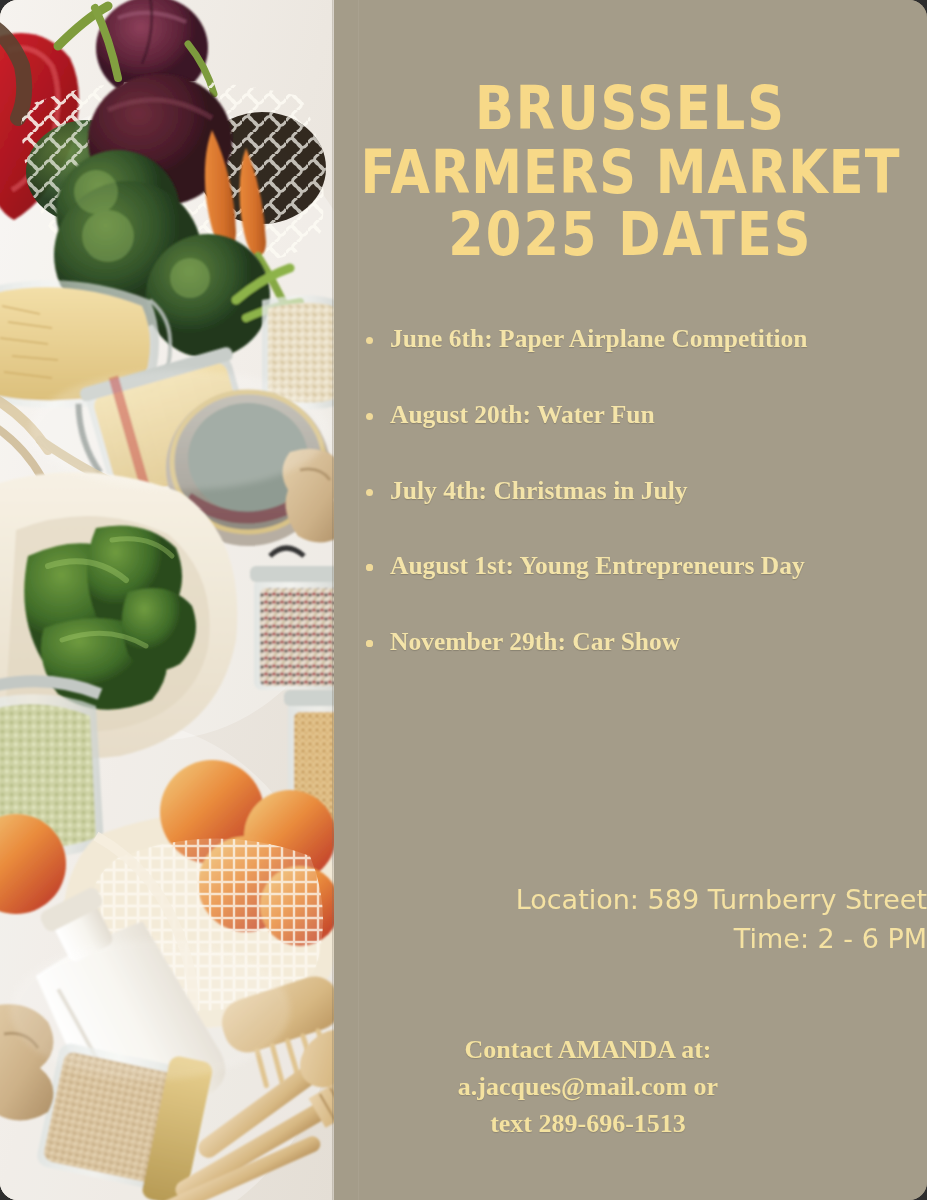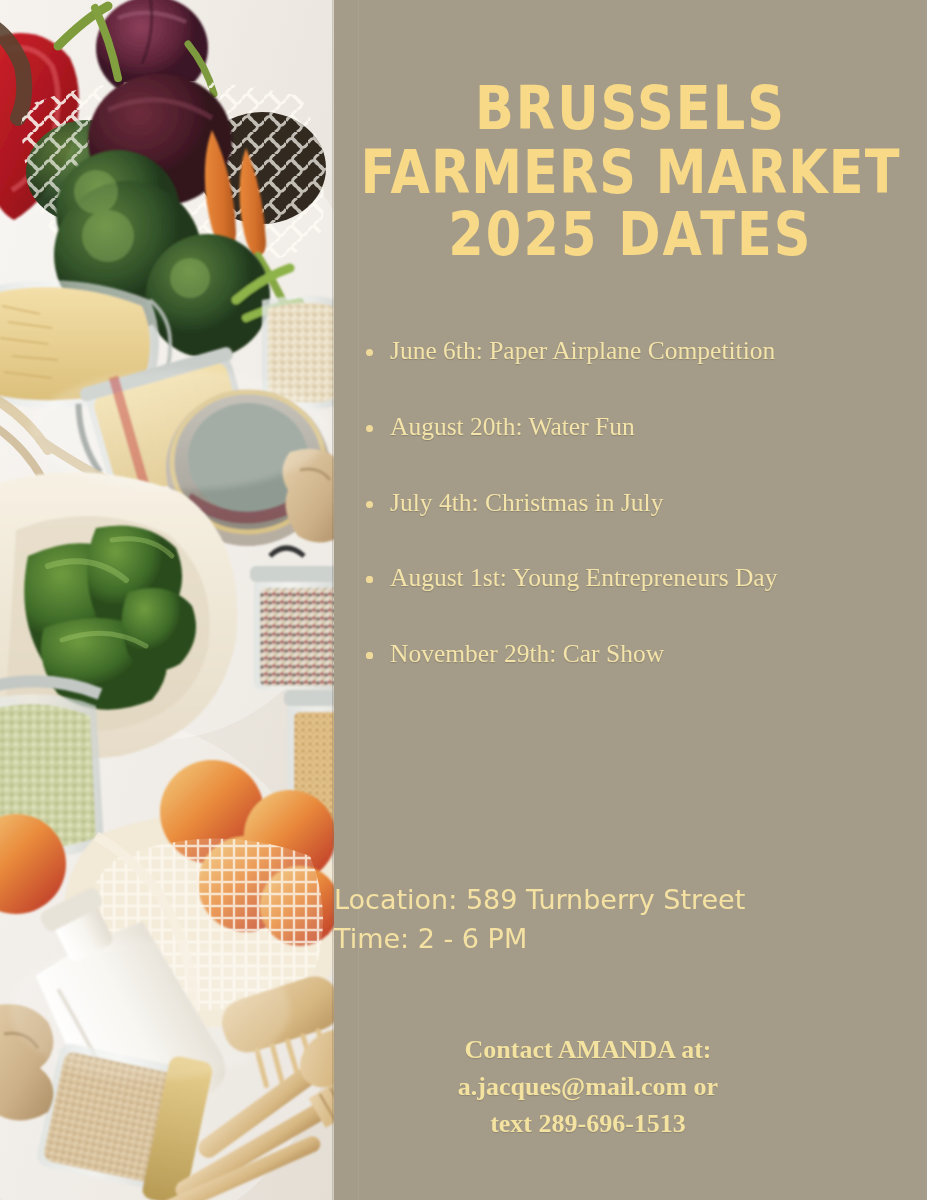--- a/index.html
+++ b/index.html
@@ -8,20 +8,21 @@
     padding: 0;
     background: #2e2e2e;
   }
   #poster {
     position: relative;
     width: 927px;
     height: 1200px;
     overflow: hidden;
     background: #A49C89;
     font-family: "Liberation Sans", sans-serif;
+    border-radius: 18px;
   }
 
   
   #photo-column {
     position: absolute;
     left: 0;
     top: 0;
     width: 334px;
     height: 1200px;
     overflow: hidden;
@@ -81,45 +82,45 @@
     left: 26px;
     top: 326px;
     width: 560px;
     margin: 0;
     padding: 0;
     list-style: none;
   }
   #events-list li {
     position: relative;
     padding-left: 30px;
-    margin: 12px 0 49px 0;
+    margin: 0 0 49px 0;
     color: #F4E4A9;
     font-family: "Liberation Serif", "DejaVu Serif", serif;
-    font-weight: normal;
+    font-weight: bold;
     font-size: 25.5px;
     line-height: 1.05;
     white-space: nowrap;
     text-shadow: 0 1px 1px rgba(90,84,70,0.35);
   }
   #events-list li .dot {
     position: absolute;
     left: 6px;
     top: 11px;
     width: 7px;
     height: 7px;
     border-radius: 50%;
     background: #F0DA9A;
   }
 
   
   #venue-block {
     position: absolute;
     left: 0; top: 880px;
     width: 593px;
-    text-align: left;
+    text-align: right;
     color: #F5E2A2;
     font-family: "DejaVu Sans", sans-serif;
     font-weight: 400;
     font-size: 27px;
     line-height: 1.45;
   }
   #venue-block span { display: block; }
 
   
   #contact-block {

